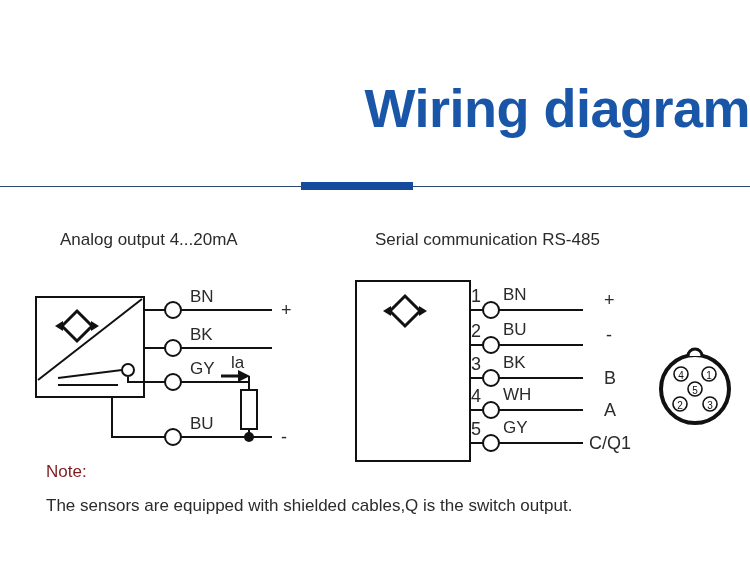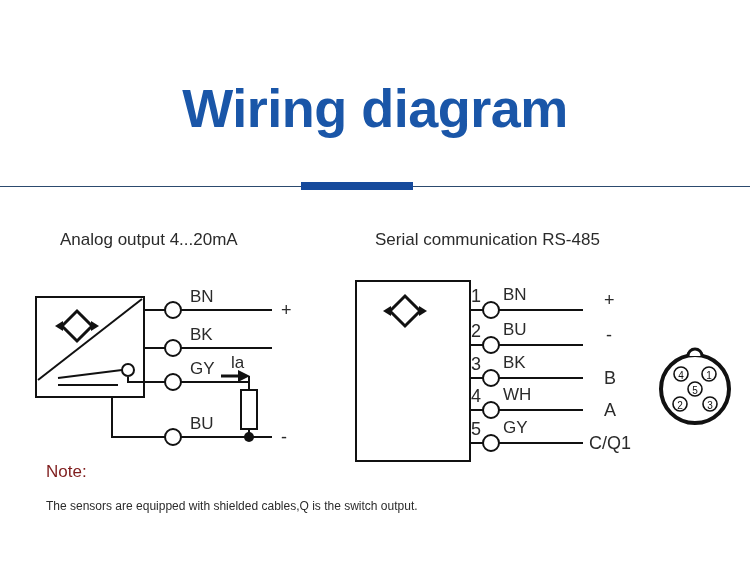--- a/index.html
+++ b/index.html
@@ -19,21 +19,21 @@
     left: 0; top: 0;
     width: 750px;
     height: 581px;
     background: #ffffff;
   }
   #page-title {
     position: absolute;
     left: 0;
     top: 76px;
     width: 750px;
-    text-align: center;
+    text-align: right;
     font-size: 54px;
     font-weight: bold;
     color: #1a56a8;
     letter-spacing: -0.5px;
     line-height: 64px;
     white-space: nowrap;
   }
   #divider-line {
     position: absolute;
     left: 0;
@@ -63,21 +63,21 @@
     top: 458px;
     width: 660px;
   }
   .note-title {
     font-size: 17px;
     color: #7f1d1d;
     line-height: 28px;
     white-space: nowrap;
   }
   .note-body {
-    font-size: 12px;
+    font-size: 17px;
     color: #2b2b2b;
     line-height: 28px;
     margin-top: 6px;
     white-space: nowrap;
   }
 </style>
 </head>
 <body>
 
 <div id="page">

